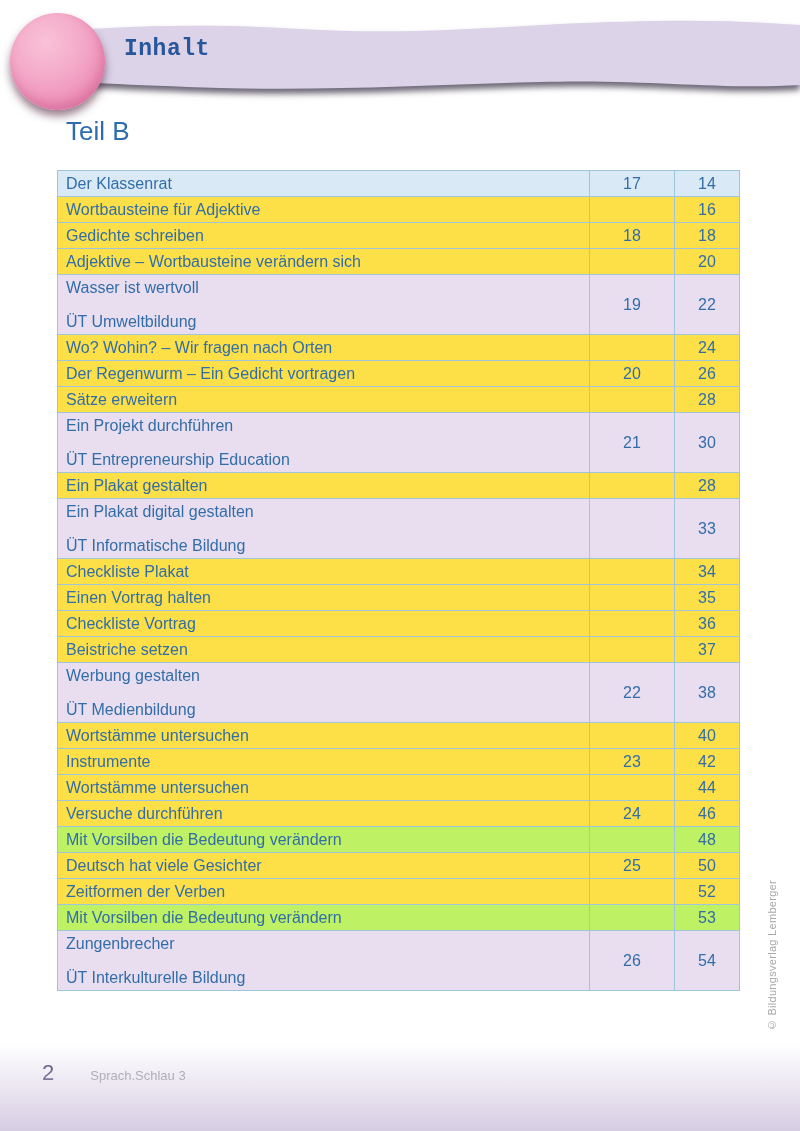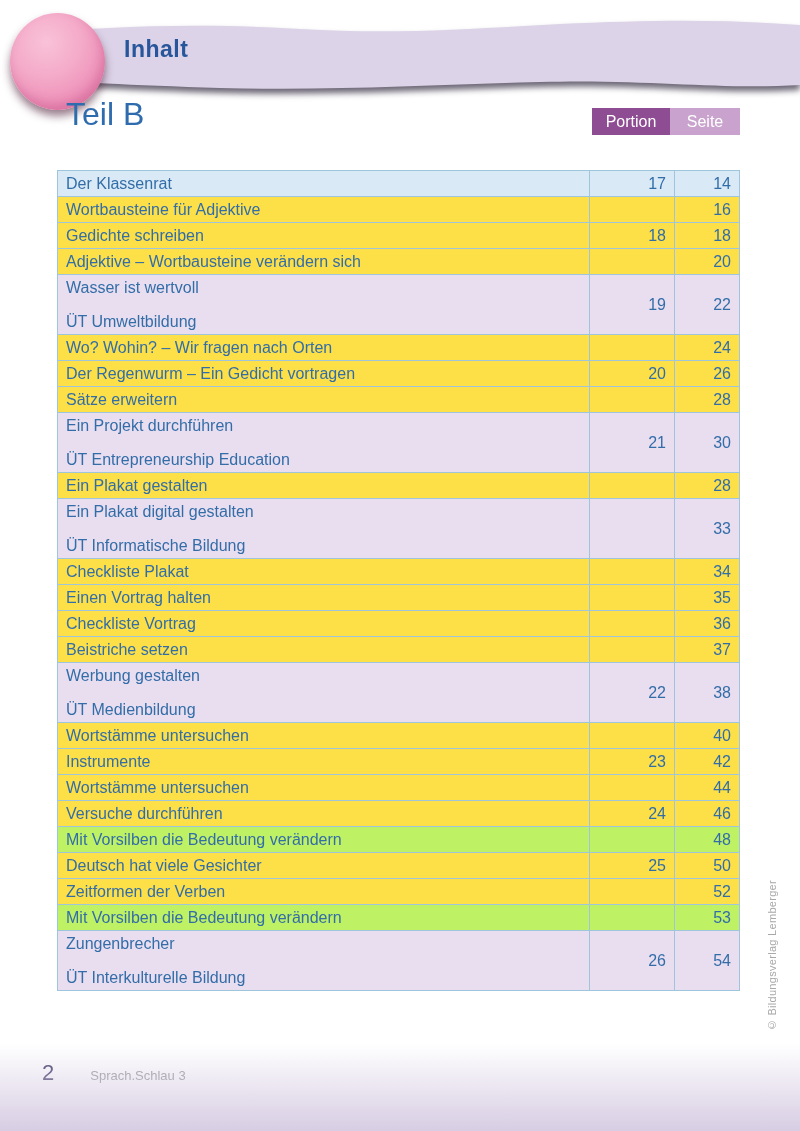--- a/index.html
+++ b/index.html
@@ -12,47 +12,47 @@
   .band-svg { position:absolute; top:0; left:0;
     filter:drop-shadow(0 5px 3px rgba(58,50,70,0.75)); }
   .pink-ball {
     position:absolute; left:10px; top:13px; width:95px; height:97px;
     border-radius:50%;
     background:radial-gradient(circle at 38% 30%, #f9c2d8 0%, #f4abc9 38%, #ee92ba 68%, #e57fab 92%, #d96f9f 100%);
     box-shadow:0 6px 9px rgba(70,20,45,0.55), inset -3px -6px 10px rgba(200,90,140,0.45);
   }
   .band-title {
     position:absolute; left:124px; top:36px;
-    font-size:23px; font-weight:bold; color:#27569b; letter-spacing:0.5px;
+    font-size:23px; font-weight:bold; color:#27569b; letter-spacing:0.5px;font-family:Liberation Mono, monospace;
   }
 
   
   .section-title {
-    position:absolute; left:66px; top:96px;
-    font-size:32px; color:#2f6cae;
+    position:absolute; left:66px; top:116px;
+    font-size:26px; color:#2f6cae;
   }
   .badges { position:absolute; left:592px; top:108px; display:flex; }
   .badge {
     height:27px; line-height:27px; text-align:center;
     color:#ffffff; font-size:16px;
   }
   .badge-portion { width:78px; background:#8e4c92; }
   .badge-seite   { width:70px; background:#c9a3cd; }
 
   
   table.toc {
     position:absolute; left:57px; top:170px; width:682px;
     border-collapse:collapse; table-layout:fixed;
   }
   table.toc td {
     border:1px solid #9ec5dc;
     color:#336da8; font-size:16px; line-height:21px;
     padding:2px 8px; vertical-align:middle;
   }
-  td.c-num { text-align:right; padding:2px 2px; }
+  td.c-num { text-align:center; padding:2px 2px; }
   col.col-title   { width:532px; }
   col.col-portion { width:85px; }
   col.col-page    { width:65px; }
   tr.bg-blue     td { background:#d9eaf6;margin-left:33px; }
   tr.bg-green    td { background:#fde047; }
   tr.bg-lavender td { background:#e9def0; }
   tr.bg-cream    td { background:#bef264; }
   .row-subtitle { margin-top:13px; }
 
   
@@ -90,24 +90,20 @@
              L 800,85
              C 720,90 650,79 540,82
              C 430,85 330,91 220,88
              C 130,85 70,82 30,79
              Z" fill="#dcd3e8"></path>
   </svg>
   <div class="pink-ball"></div>
   <div class="band-title">Inhalt</div>
 
   <div class="section-title">Teil B</div>
-  <div class="badges">
-    <div class="badge badge-portion">Portion</div>
-    <div class="badge badge-seite">Seite</div>
-  </div>
 
   <table class="toc">
     <colgroup>
       <col class="col-title">
         <col class="col-portion">
         <col class="col-page">
     </colgroup>
     <tbody>
     <tr class="bg-blue">
       <td class="c-title">

